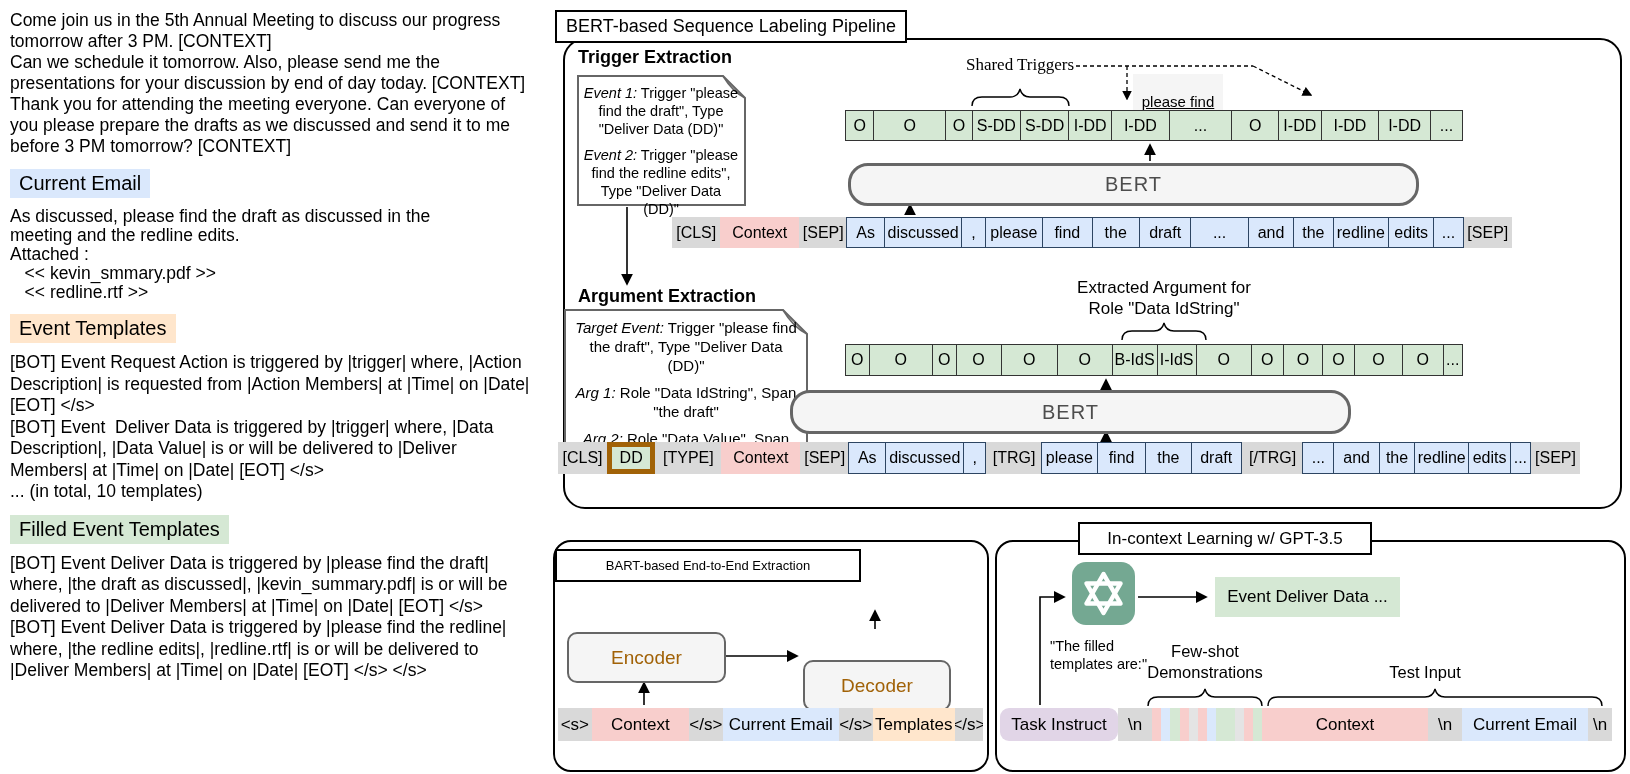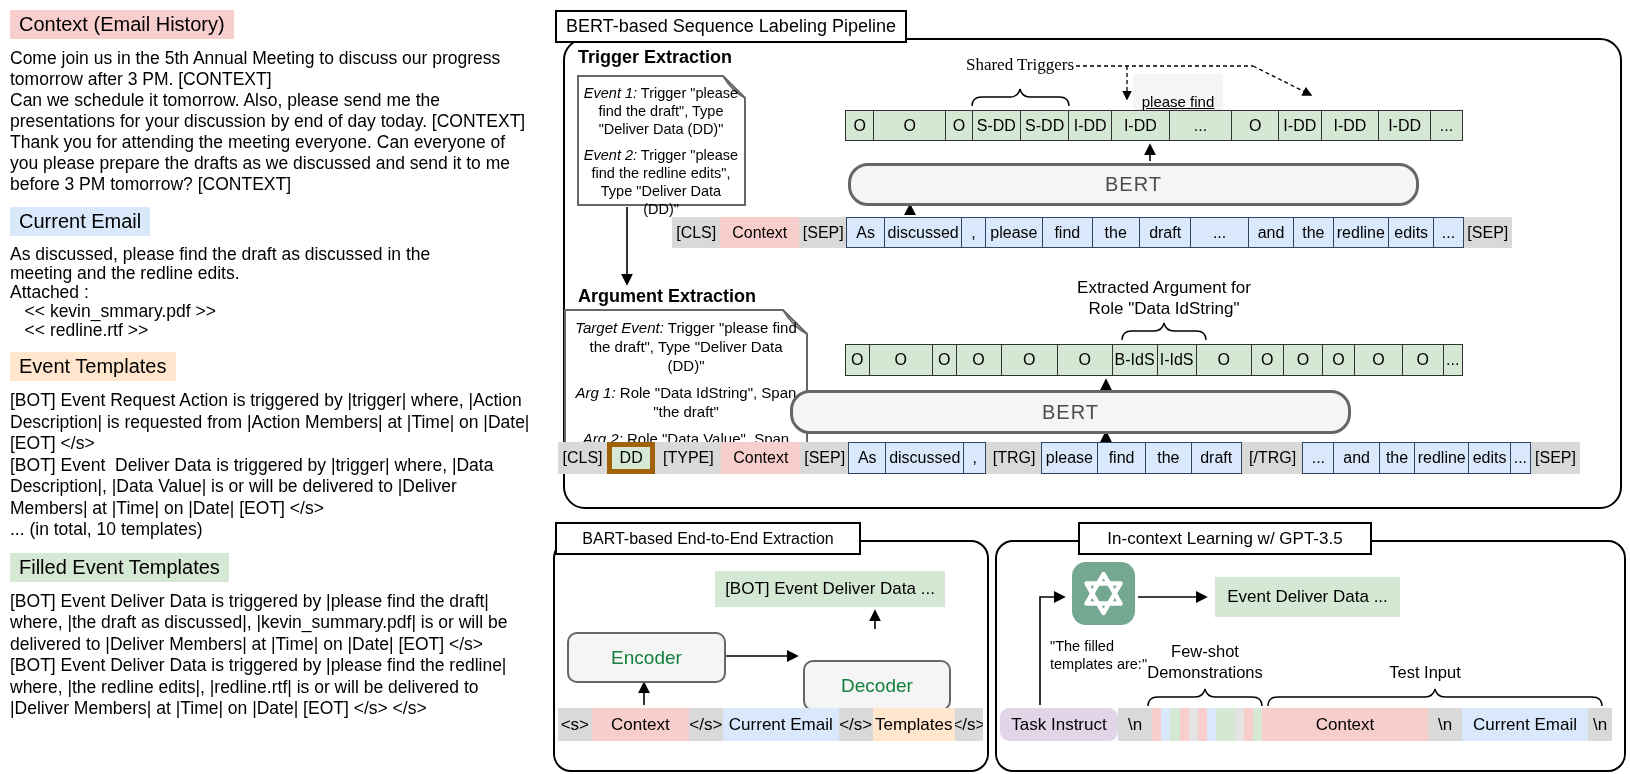--- a/index.html
+++ b/index.html
@@ -10,21 +10,21 @@
   .section{margin-bottom:12px;}
   .sec-heading{display:inline-block;font-size:20px;padding:3px 9px;margin:0 0 9px 0;}
   .seclines{font-size:17.5px;line-height:21.5px;white-space:pre;margin:0;}
   .seclines.k-ctx{line-height:21px;}
   .seclines.k-email{line-height:19px;}
   
   .panel{position:absolute;border:2px solid #000;border-radius:22px;background:#fff;z-index:0;}
   .title-tab{position:absolute;border:2px solid #000;background:#fff;z-index:3;display:flex;align-items:center;justify-content:center;font-size:18px;}
   .sec-title{position:absolute;font-size:18px;font-weight:bold;z-index:2;}
   .model-box{position:absolute;background:#f5f5f5;border:3px solid #666;border-radius:20px;display:flex;align-items:center;justify-content:center;font-size:20px;color:#4d4d4d;letter-spacing:1px;z-index:2;}
-  .enc-box{position:absolute;background:#f5f5f5;border:2px solid #666;border-radius:10px;display:flex;align-items:center;justify-content:center;font-size:19px;color:#15803d;z-index:2;}
+  .enc-box{position:absolute;background:#f5f5f5;border:2px solid #666;border-radius:10px;display:flex;align-items:center;justify-content:center;font-size:19px;color:#a16207;z-index:2;}
   
   .row{position:absolute;display:flex;z-index:2;background:#d9d9d9;}
   .row.green-row{background:#d5e8d4;}
   .bio-cell{flex-grow:1;flex-basis:0;min-width:0;border:1px solid #333;margin-left:-1px;background:#d5e8d4;display:flex;align-items:center;justify-content:center;font-size:16px;white-space:nowrap;}
   .bio-cell:first-child{margin-left:0;}
   .cell{flex-grow:1;flex-basis:0;min-width:0;display:flex;align-items:center;justify-content:center;font-size:16px;white-space:nowrap;overflow:hidden;}
   .cell.big{font-size:17px;}
   .cell.k-special{background:#d9d9d9;}
   .cell.k-context{background:#f8cecc;}
   .cell.k-word{background:#dae8fc;border:1px solid #2d4562;margin-left:-1px;}
@@ -48,21 +48,20 @@
   #overlay{position:absolute;left:0;top:0;z-index:1;pointer-events:none;}
 </style>
 </head>
 <body>
 
 <div id="page">
 
   <div class="left-col">
     <div>
         <div class="section">
-        <span class="sec-heading" style="background: rgb(248, 206, 204);">Context (Email History)</span>
         <div class="seclines k-ctx">Come join us in the 5th Annual Meeting to discuss our progress
 tomorrow after 3 PM. [CONTEXT]
 Can we schedule it tomorrow. Also, please send me the
 presentations for your discussion by end of day today. [CONTEXT]
 Thank you for attending the meeting everyone. Can everyone of
 you please prepare the drafts as we discussed and send it to me
 before 3 PM tomorrow? [CONTEXT]</div>
       </div>
         <div class="section">
         <span class="sec-heading" style="background: rgb(218, 232, 252);">Current Email</span>
@@ -239,24 +238,23 @@
       <div class="cell k-word" style="flex-grow: 28;">...</div>
       <div class="cell k-word" style="flex-grow: 42;">and</div>
       <div class="cell k-word" style="flex-grow: 32;">the</div>
       <div class="cell k-word" style="flex-grow: 50;">redline</div>
       <div class="cell k-word" style="flex-grow: 38;">edits</div>
       <div class="cell k-word" style="flex-grow: 18;">...</div>
       <div class="cell k-special" style="flex-grow: 46;">[SEP]</div>
     </div>
 
   <div class="panel" style="left:553px;top:540px;width:432px;height:228px;border-radius:18px;"></div>
-  <div class="title-tab" style="left:555px;top:522px;width:302px;height:29px;font-size:16px;">
+  <div class="title-tab" style="left:555px;top:549px;width:302px;height:29px;font-size:13px;">
     <span>BART-based End-to-End Extraction</span>
   </div>
-  <div class="green-chip" style="left:715px;top:571px;width:230px;height:36px;">[BOT] Event Deliver Data ...</div>
   <div class="enc-box" style="left:567px;top:632px;width:155px;height:47px;">Encoder</div>
   <div class="enc-box" style="left:803px;top:660px;width:144px;height:47px;">Decoder</div>
   <div class="row" style="left:558px;top:708px;width:425px;height:33px;background:transparent;">
       <div class="cell big k-special" style="flex-grow: 36;">&lt;s&gt;</div>
       <div class="cell big k-context" style="flex-grow: 104;">Context</div>
       <div class="cell big k-special" style="flex-grow: 36;">&lt;/s&gt;</div>
       <div class="cell big k-email" style="flex-grow: 124;">Current Email</div>
       <div class="cell big k-special" style="flex-grow: 36;">&lt;/s&gt;</div>
       <div class="cell big k-templates" style="flex-grow: 88;">Templates</div>
       <div class="cell big k-special" style="flex-grow: 30;">&lt;/s&gt;</div>

